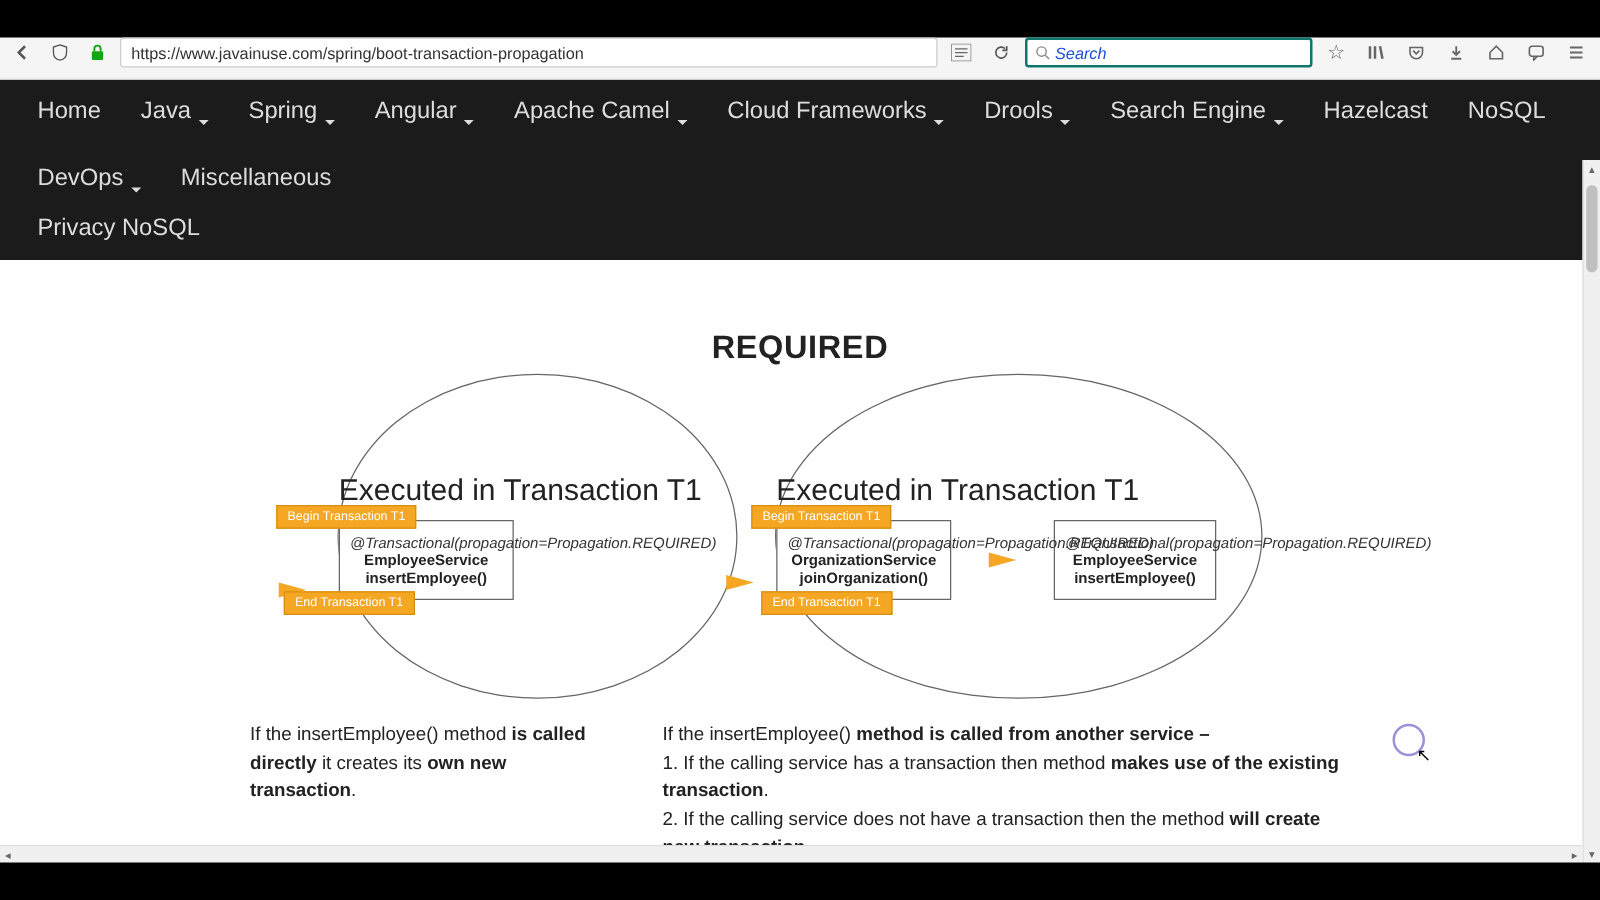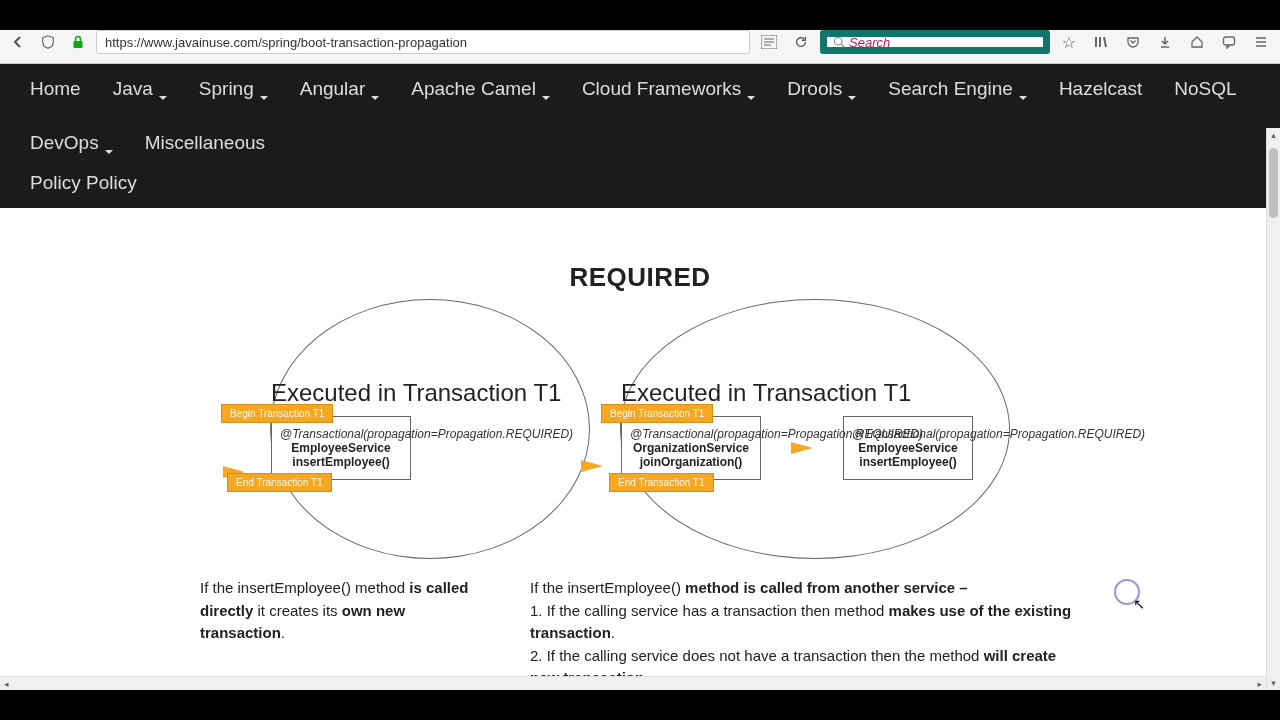--- a/index.html
+++ b/index.html
@@ -3,21 +3,21 @@
 <meta charset="utf-8">
 <style>
   * { box-sizing: border-box; margin: 0; padding: 0; }
   html, body { width: 1280px; height: 720px; font-family: Arial, Helvetica, sans-serif; background: #000; overflow: hidden; }
   .letterbox-top { height: 30px; background: #000; }
   .letterbox-bottom { position: absolute; bottom: 0; left: 0; right: 0; height: 30px; background: #000; }
   .browser-toolbar { height: 34px; background: #f5f5f5; display: flex; align-items: flex-start; padding: 0 6px; gap: 6px; border-bottom: 1px solid #ccc; }
   .tb-btn { width: 24px; height: 24px; display: flex; align-items: center; justify-content: center; color: #555; cursor: pointer; border-radius: 3px; }
   .lock-icon { color: #12a612; font-size: 14px; }
   .url-bar { flex: 1; height: 24px; background: #fff; border: 1px solid #ccc; border-radius: 3px; padding: 0 8px; display: flex; align-items: center; font-size: 13px; color: #333; }
-  .search-box { width: 230px; height: 24px; background: #fff; border: 7px solid #0f766e; border-radius: 3px; padding: 0 6px; display: flex; align-items: center; gap: 4px; font-size: 13px; color: #be185d; font-style: italic; }
+  .search-box { width: 230px; height: 24px; background: #fff; border: 2px solid #0f766e; border-radius: 3px; padding: 0 6px; display: flex; align-items: center; gap: 4px; font-size: 13px; color: #1d4ed8; font-style: italic; }
   .tb-icon { width: 26px; height: 24px; display: flex; align-items: center; justify-content: center; color: #666; cursor: pointer; }
   .page-area { position: relative; height: 656px; background: #fff; overflow: hidden; }
   .site-nav { background: #1b1b1b; color: #fff; padding: 0 16px; display: flex; flex-wrap: wrap; gap: 4px; }
   .nav-item { padding: 14px 14px; color: #ddd; font-size: 19px; cursor: pointer; display: flex; align-items: flex-end; gap: 4px; }
   .caret { width: 0; height: 0; border-left: 4px solid transparent; border-right: 4px solid transparent; border-top: 4px solid #ddd; display: inline-block; margin-left: 2px; }
   .content { position: relative; padding: 20px 200px 0 200px; color: #222; }
   .diagram-title { text-align: center; font-size: 26px; font-weight: bold; letter-spacing: 0.5px; line-height: 1.25; margin-bottom: 6px; }
   .diagram-row { display: flex; justify-content: center; gap: 30px; margin-top: 4px; }
   .ellipse { border: 1.5px solid #666; border-radius: 50%; position: relative; display: flex; flex-direction: column; align-items: flex-start; justify-content: center; }
   .ellipse.left { width: 320px; height: 260px; }
@@ -165,21 +165,21 @@
         <span>NoSQL</span>
       </div>
     <div class="nav-item">
         <span>DevOps</span>
         <span class="caret"></span>
       </div>
     <div class="nav-item">
         <span>Miscellaneous</span>
       </div>
     <div class="nav-item" style="flex-basis:100%;padding-top:0">
-        <span>Policy Policy</span>
+        <span>Privacy NoSQL</span>
       </div>
   </div>
 
   <div class="content">
     <div class="diagram-title">
       <br>
       <span>REQUIRED</span>
     </div>
 
     <div class="diagram-row">

